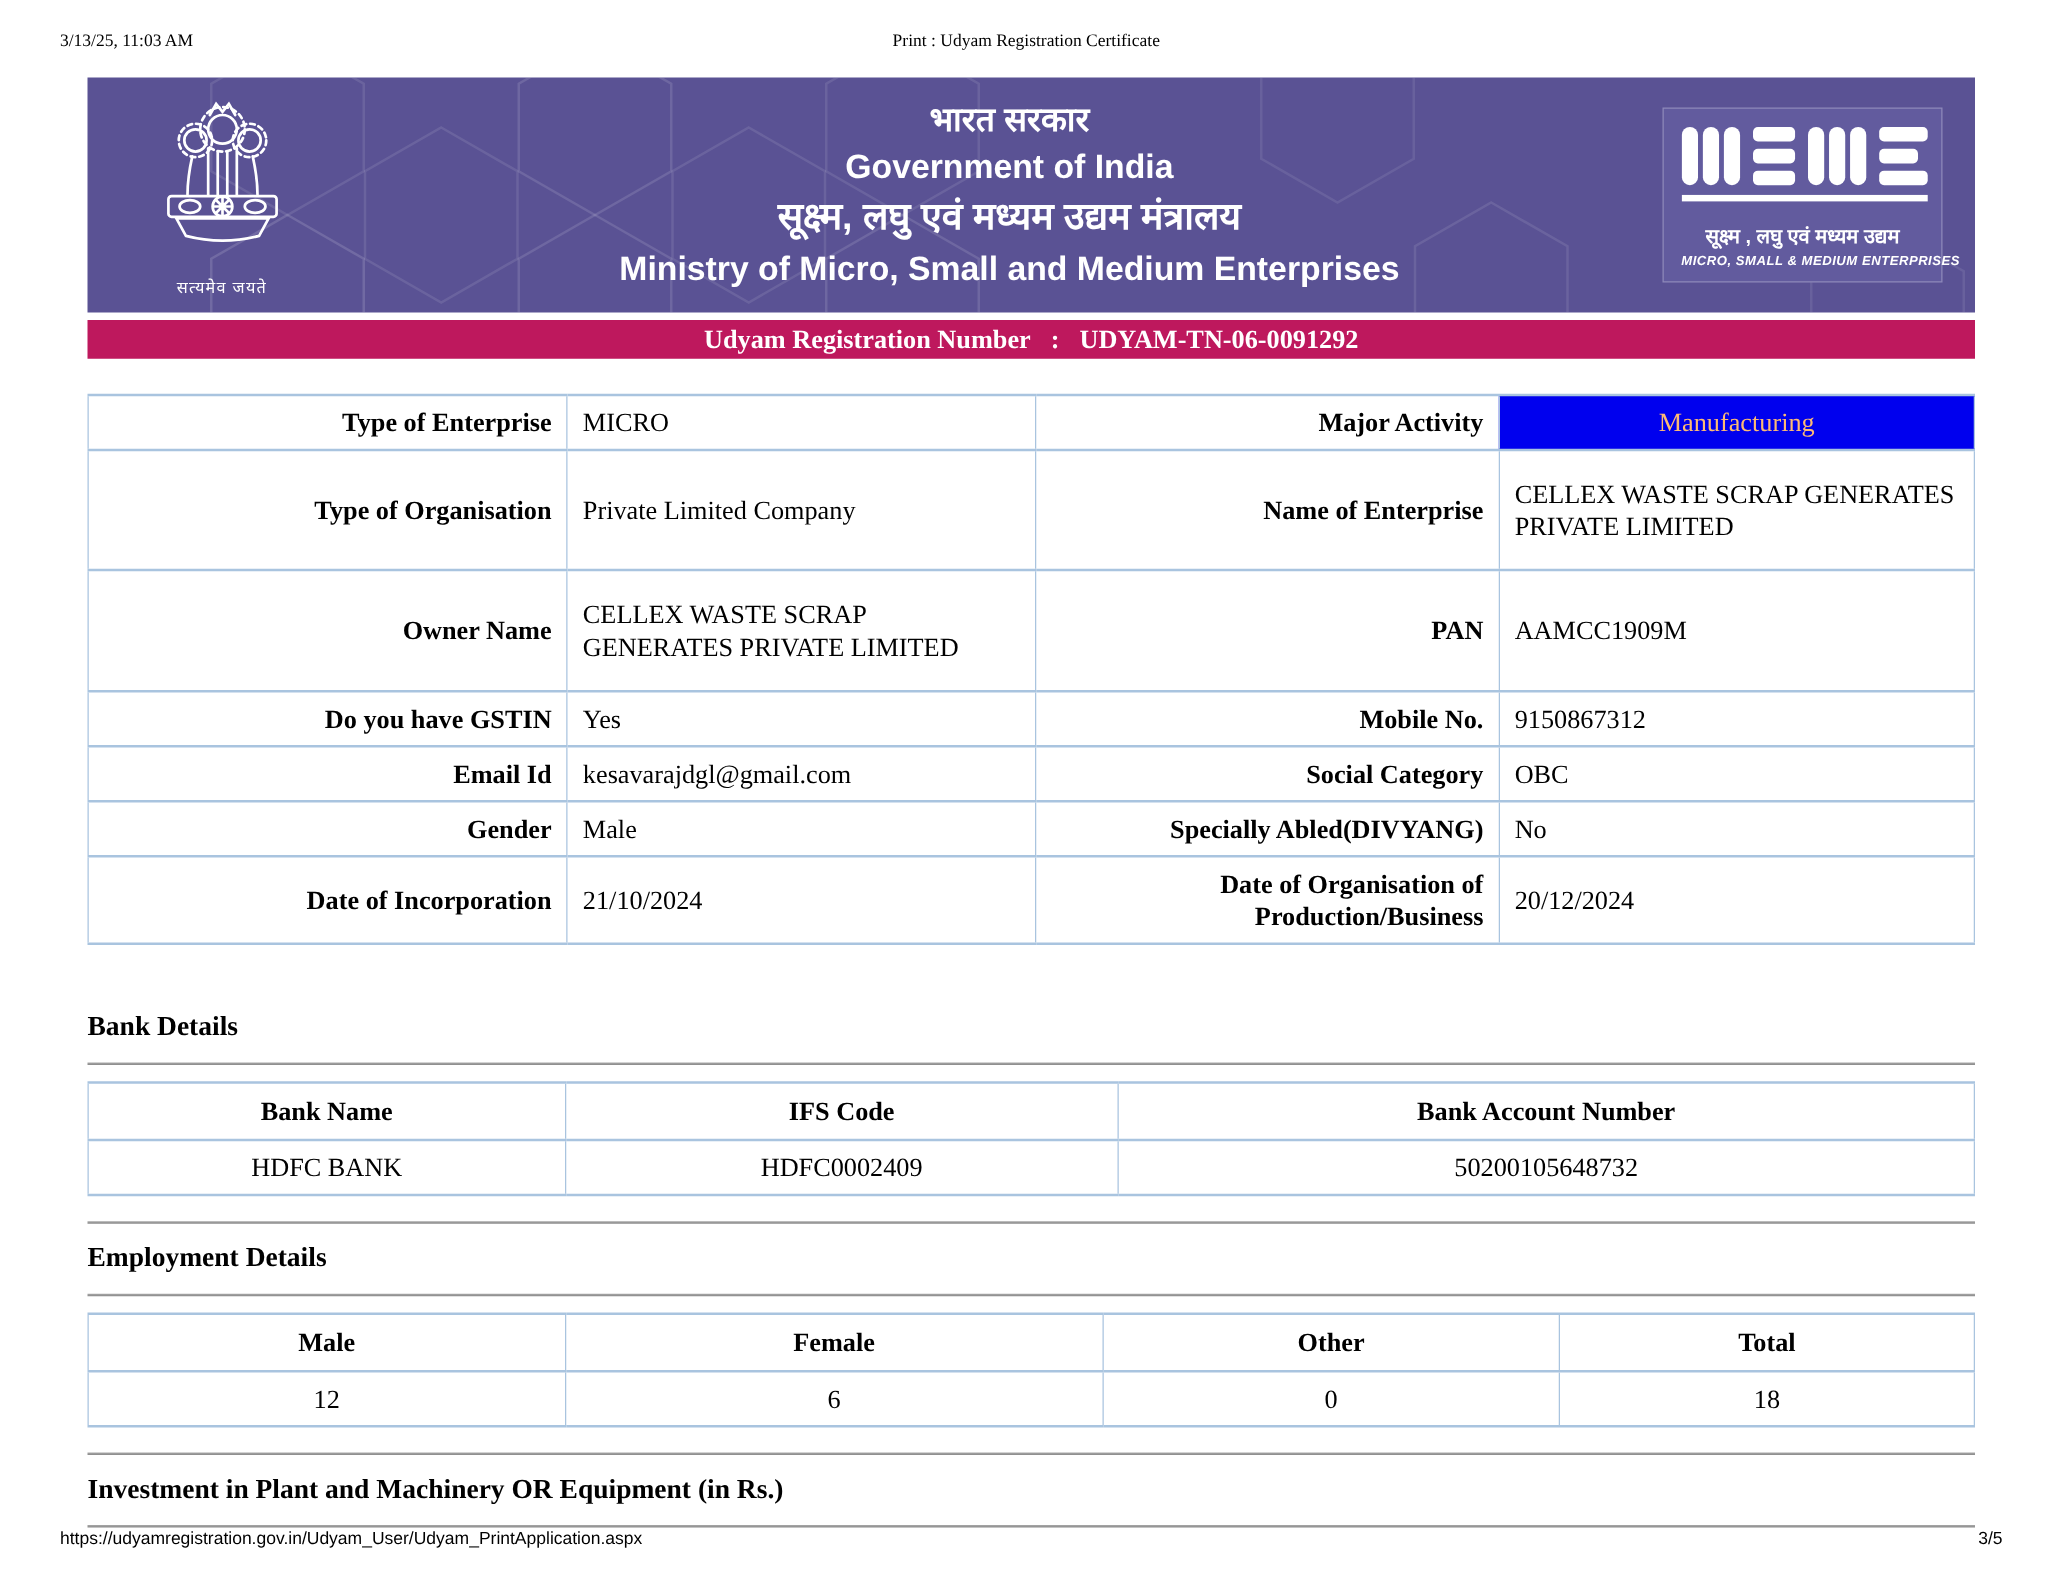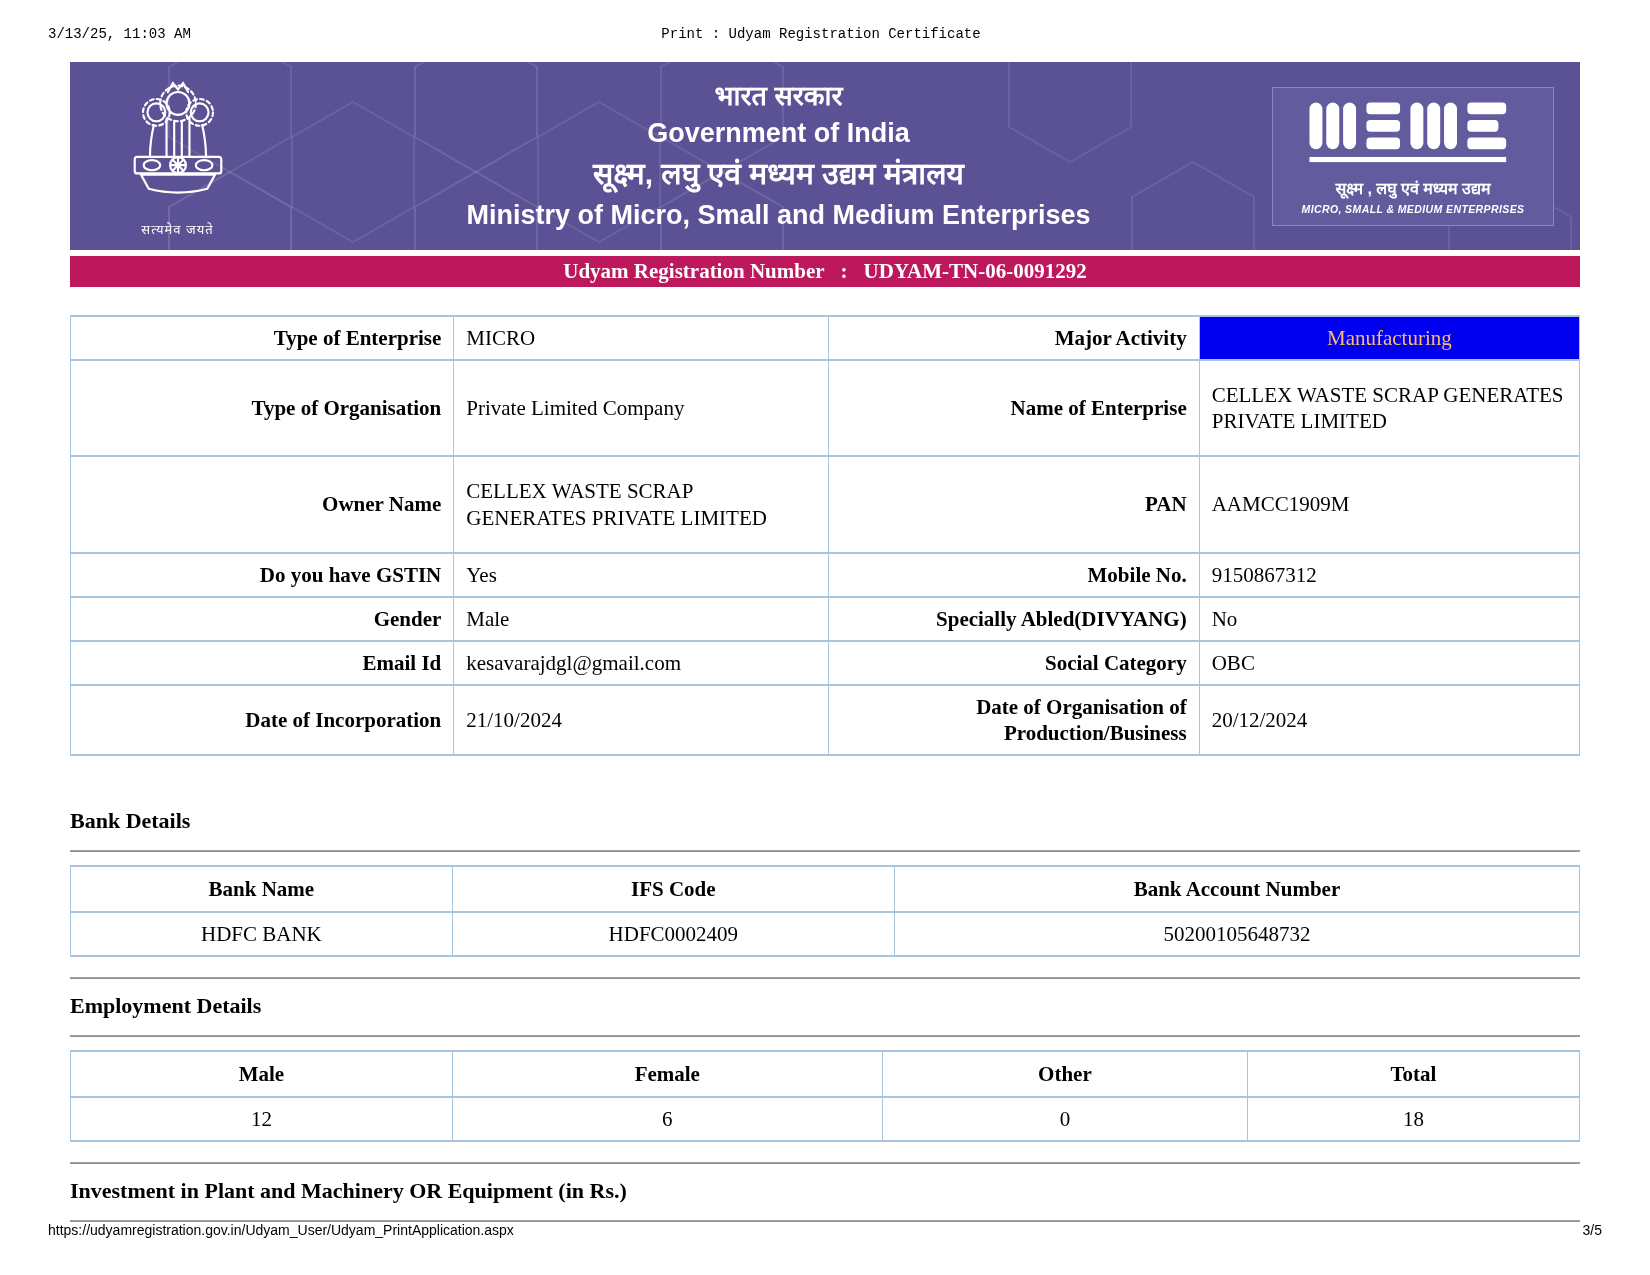--- a/index.html
+++ b/index.html
@@ -1,42 +1,42 @@
 <!DOCTYPE html>
 <html><head>
 <meta charset="utf-8">
 <style>
   * { margin:0; padding:0; box-sizing:border-box; }
   html,body { width:1650px; height:1275px; background:#ffffff; position:relative;
     font-family:"Liberation Serif","DejaVu Serif",serif; color:#000; }
 
   
   .print-header { position:absolute; top:26px; left:48px; right:56px;
-    font-family:Liberation Mono, monospace; font-size:14px; }
+    font-family:Liberation Serif, serif; font-size:14px; }
   .print-header .ph-title { position:absolute; left:0; right:0; text-align:center; }
   .print-footer { position:absolute; top:1222px; left:48px; right:48px;
     font-family:"Liberation Sans","DejaVu Sans",sans-serif; font-size:14px; }
   .print-footer .pf-page { position:absolute; right:0; top:0; }
 
   .content { position:absolute; left:70px; top:62px; width:1510px; }
 
   
   .banner { position:relative; height:188px; background:#5A5294; display:flex;
     align-items:center; overflow:hidden;
     font-family:"Liberation Sans","DejaVu Sans",sans-serif; color:#fff; }
   .hex-bg { position:absolute; inset:0; width:100%; height:100%; }
   .emblem-wrap { position:relative; width:215px; display:flex; flex-direction:column;
     align-items:center; justify-content:center; padding-top:4px; }
   .emblem-motto { font-size:13px; margin-top:2px; letter-spacing:1px; }
   .banner-center { position:relative; flex:1; text-align:center; line-height:1.15; }
   .bc-l1 { font-size:27px; font-weight:bold; margin-bottom:6px; }
   .bc-l2 { font-size:27px; font-weight:bold; margin-bottom:8px; }
   .bc-l3 { font-size:30px; font-weight:bold; margin-bottom:8px; }
   .bc-l4 { font-size:27px; font-weight:bold; }
-  .msme-box { position:relative; width:282px; margin-right:26px; padding:12px 14px 10px;
+  .msme-box { position:relative; width:224px; margin-right:26px; padding:12px 14px 10px;
     background:#625B9E; border:1px solid rgba(255,255,255,0.28); text-align:center; }
   .msme-hindi { font-size:16px; font-weight:bold; margin-top:7px; white-space:nowrap; }
   .msme-eng { font-size:10.5px; font-weight:bold; letter-spacing:.4px; margin-top:4px; white-space:nowrap;font-style:italic; }
 
   
   .urn-bar { margin-top:6px; height:31px; background:#be185d; color:#fff;
     display:flex; align-items:center; justify-content:center; gap:16px;
     font-size:21px; font-weight:bold; }
 
   
@@ -175,30 +175,30 @@
         <td class="lbl">PAN</td>
         <td class="val">AAMCC1909M</td>
       </tr>
       <tr class="r-s">
         <td class="lbl">Do you have GSTIN</td>
         <td class="val">Yes</td>
         <td class="lbl">Mobile No.</td>
         <td class="val">9150867312</td>
       </tr>
       <tr class="r-s">
+        <td class="lbl">Email Id</td>
+        <td class="val">kesavarajdgl@gmail.com</td>
+        <td class="lbl">Social Category</td>
+        <td class="val">OBC</td>
+      </tr>
+      <tr class="r-s">
         <td class="lbl">Gender</td>
         <td class="val">Male</td>
         <td class="lbl">Specially Abled(DIVYANG)</td>
         <td class="val">No</td>
-      </tr>
-      <tr class="r-s">
-        <td class="lbl">Email Id</td>
-        <td class="val">kesavarajdgl@gmail.com</td>
-        <td class="lbl">Social Category</td>
-        <td class="val">OBC</td>
       </tr>
       <tr class="r-m">
         <td class="lbl">Date of Incorporation</td>
         <td class="val">21/10/2024</td>
         <td class="lbl">Date of Organisation of Production/Business</td>
         <td class="val">20/12/2024</td>
       </tr>
     </tbody>
   </table>
 

